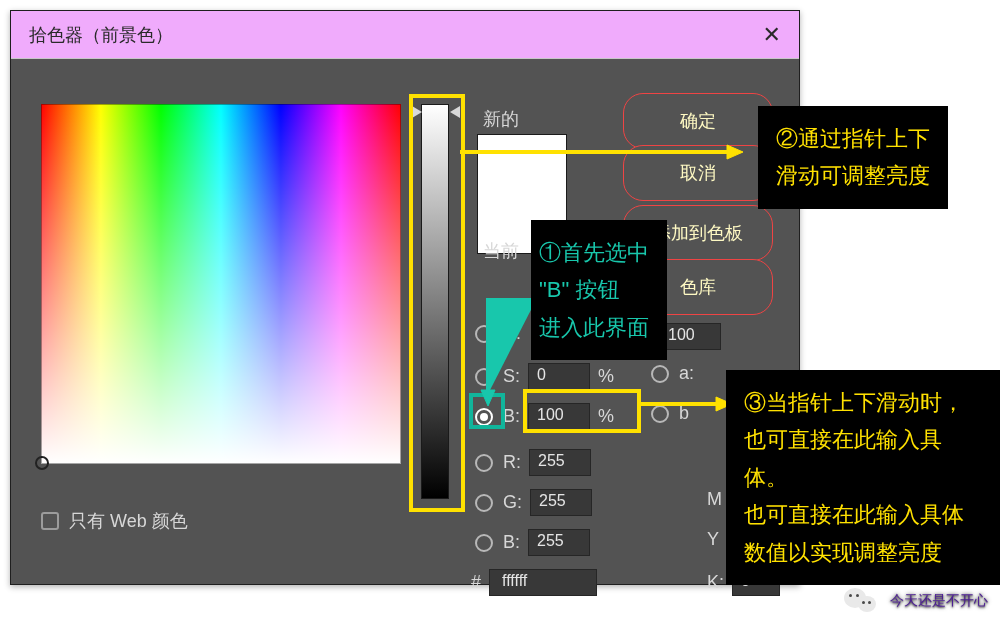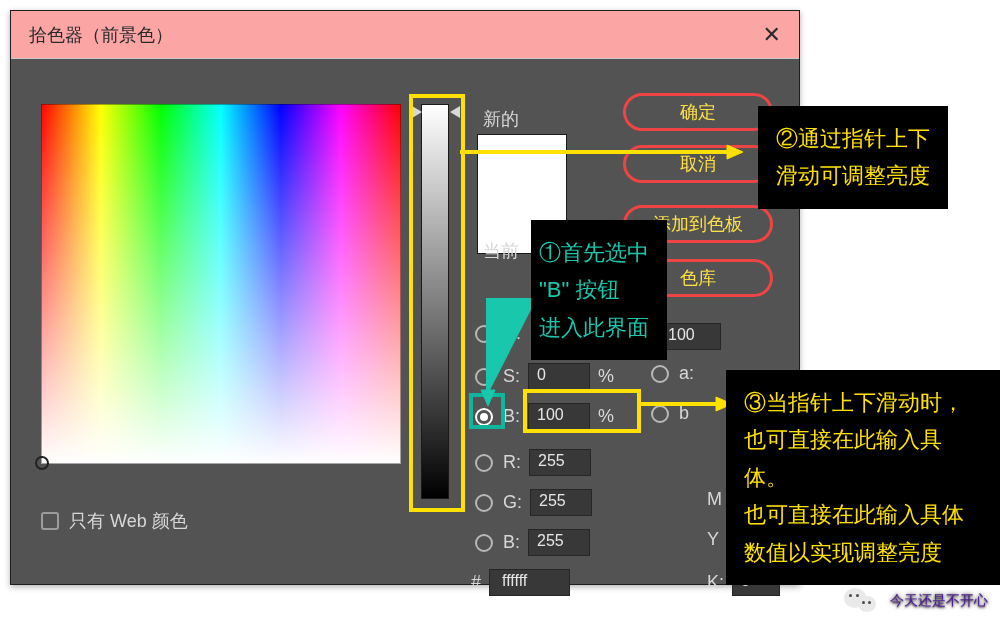--- a/index.html
+++ b/index.html
@@ -16,21 +16,21 @@
     left: 10px;
     top: 10px;
     width: 790px;
     height: 575px;
     background: #535353;
     border: 1px solid #1f1f1f;
     box-shadow: 0 2px 6px rgba(0,0,0,0.3);
   }
   .titlebar {
     height: 48px;
-    background: #fca5a5;
+    background: #f0abfc;
     color: #2a2a2a;
     display: flex;
     align-items: center;
     justify-content: space-between;
     padding: 0 18px;
     font-size: 18px;
     border-bottom: 1px solid #c8c8c8;
   }
   .titlebar .close {
     font-size: 22px;
@@ -113,25 +113,25 @@
     width: 90px;
     height: 120px;
     background: #ffffff;
     border: 1px solid #1a1a1a;
   }
   .swatch::after { content:""; position:absolute; left:0; bottom:0; right:0; height:50%; background:#ffffff; }
 
   .btn {
     position:absolute;
     width: 150px;
-    height: 38px;
-    border: 3px solid #ef4444;
+    height: 56px;
+    border: 1px solid #ef4444;
     border-radius: 20px;
     background: #535353;
-    color: #fde047;
+    color: #fef9c3;
     font-size: 18px;
     display:flex;
     align-items:center;
     justify-content:center;
     cursor:pointer;
   }
 
   
   .row {
     position:absolute;
@@ -186,21 +186,21 @@
     margin-right:10px;
     cursor:pointer;
   }
 
   .hexrow {
     position:absolute;
     left:460px; top:510px;
     display:flex; align-items:center;
     color:#d7d7d7; font-size:18px;
   }
-  .hexrow .num { width:81px;padding-left:12px; }
+  .hexrow .num { width:108px;padding-left:12px; }
 
   
   .anno {
     position:absolute;
     background:#000;
     color:#ffe100;
     font-size:22px;
     padding: 14px 18px;
     line-height:1.7;
     z-index: 50;

